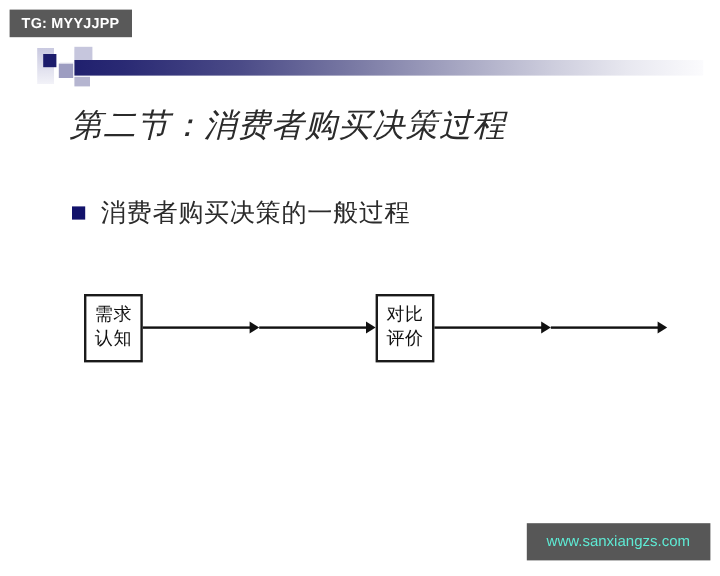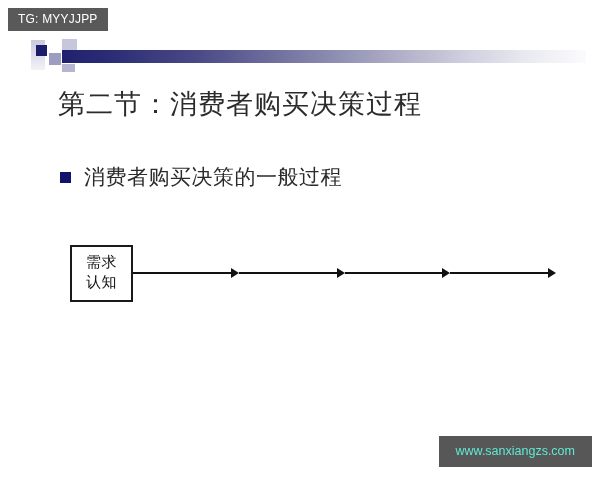--- a/index.html
+++ b/index.html
@@ -16,21 +16,21 @@
   }
 
   
   .tg-badge {
     position: absolute;
     left: 8px;
     top: 8px;
     background: #595959;
     color: #ffffff;
     font-size: 12px;
-    font-weight: normal;
+    font-weight: bold;
     letter-spacing: 0.2px;
     padding: 5px 10px 6px 10px;
     line-height: 1;
     white-space: nowrap;
     z-index: 40;
   }
 
   
   .header-deco {
     position: absolute;
@@ -72,20 +72,21 @@
   .slide-title {
     position: absolute;
     left: 58px;
     top: 86px;
     font-family: "DejaVu Serif", "Liberation Serif", serif;
     font-size: 27px;
     color: #2b2b2b;
     letter-spacing: 1px;
     white-space: nowrap;
     z-index: 10;
+    font-style: italic;
   }
 
   
   .bullet-row {
     position: absolute;
     left: 60px;
     top: 163px;
     display: flex;
     align-items: center;
     z-index: 10;
@@ -110,21 +111,21 @@
     position: absolute;
     left: 70px;
     top: 243px;
     width: 486px;
     height: 60px;
     display: flex;
     align-items: center;
     z-index: 10;
   }
   .flow-box {
-    width: 63px;
+    width: 49px;
     height: 57px;
     border: 2px solid #1a1a1a;
     background: #ffffff;
     box-sizing: border-box;
     display: flex;
     flex-direction: column;
     align-items: center;
     justify-content: center;
     flex: 0 0 auto;
   }
@@ -206,20 +207,24 @@
 <div class="flow">
 
   <div class="flow-box">
     <span>需求</span>
     <span>认知</span>
   </div>
   <div class="flow-arrow"></div>
 
   <div class="flow-arrow"></div>
 
+  <div class="flow-box">
+    <span>对比</span>
+    <span>评价</span>
+  </div>
   <div class="flow-arrow"></div>
 
   <div class="flow-arrow"></div>
 
 
 </div>
 
 <div class="site-badge">www.sanxiangzs.com</div>
 
 </body></html>

